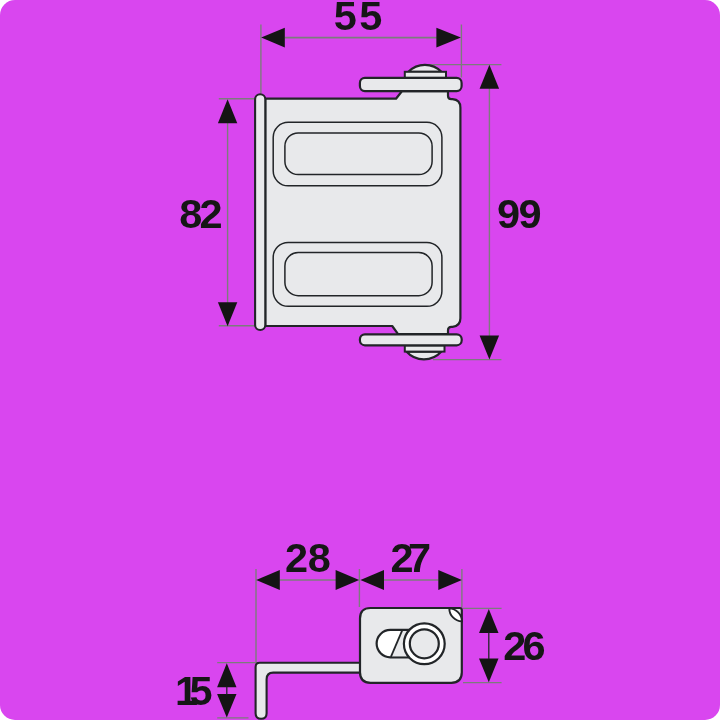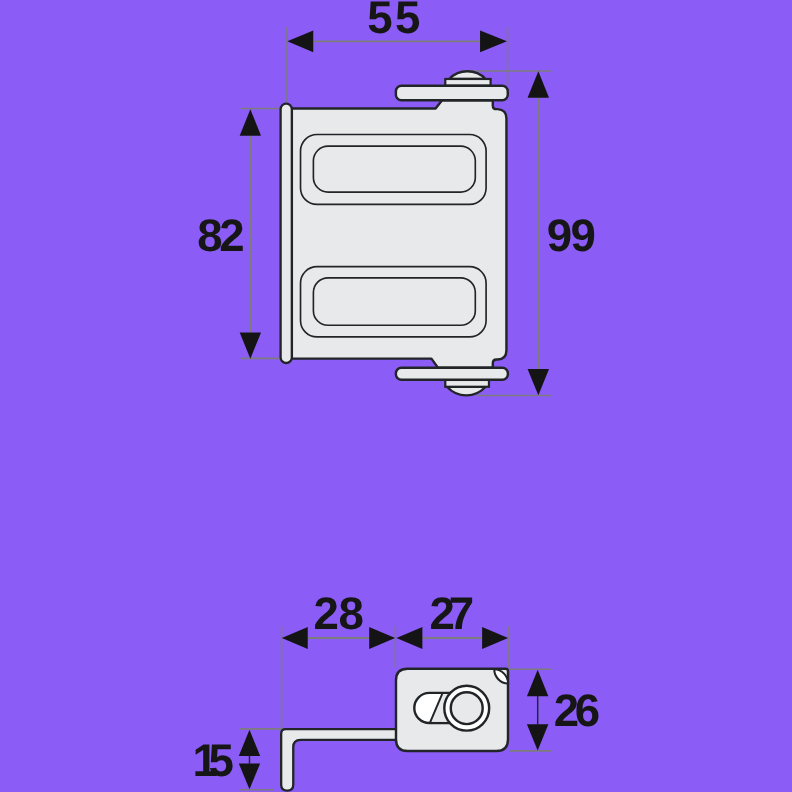--- a/index.html
+++ b/index.html
@@ -1,16 +1,16 @@
 <!DOCTYPE html>
 <html><head>
 <meta charset="utf-8">
 <style>
   html,body{margin:0;padding:0;background:#ffffff;}
-  .page{width:720px;height:720px;position:relative;overflow:hidden;background:#8b5cf6;}
+  .page{width:720px;height:720px;position:relative;overflow:hidden;background:#d946ef;border-radius:15px;}
   text{font-family:"Liberation Sans",sans-serif;fill:#161616;}
 </style>
 </head>
 <body>
 <div class="page">
 <svg width="720" height="720" viewBox="0 0 720 720">
 
   <g stroke="#7c7c7c" stroke-width="1.4" fill="none">
     <line x1="260.9" y1="24.5" x2="260.9" y2="93.5"></line>
     <line x1="461.4" y1="24.5" x2="461.4" y2="77.5"></line>

